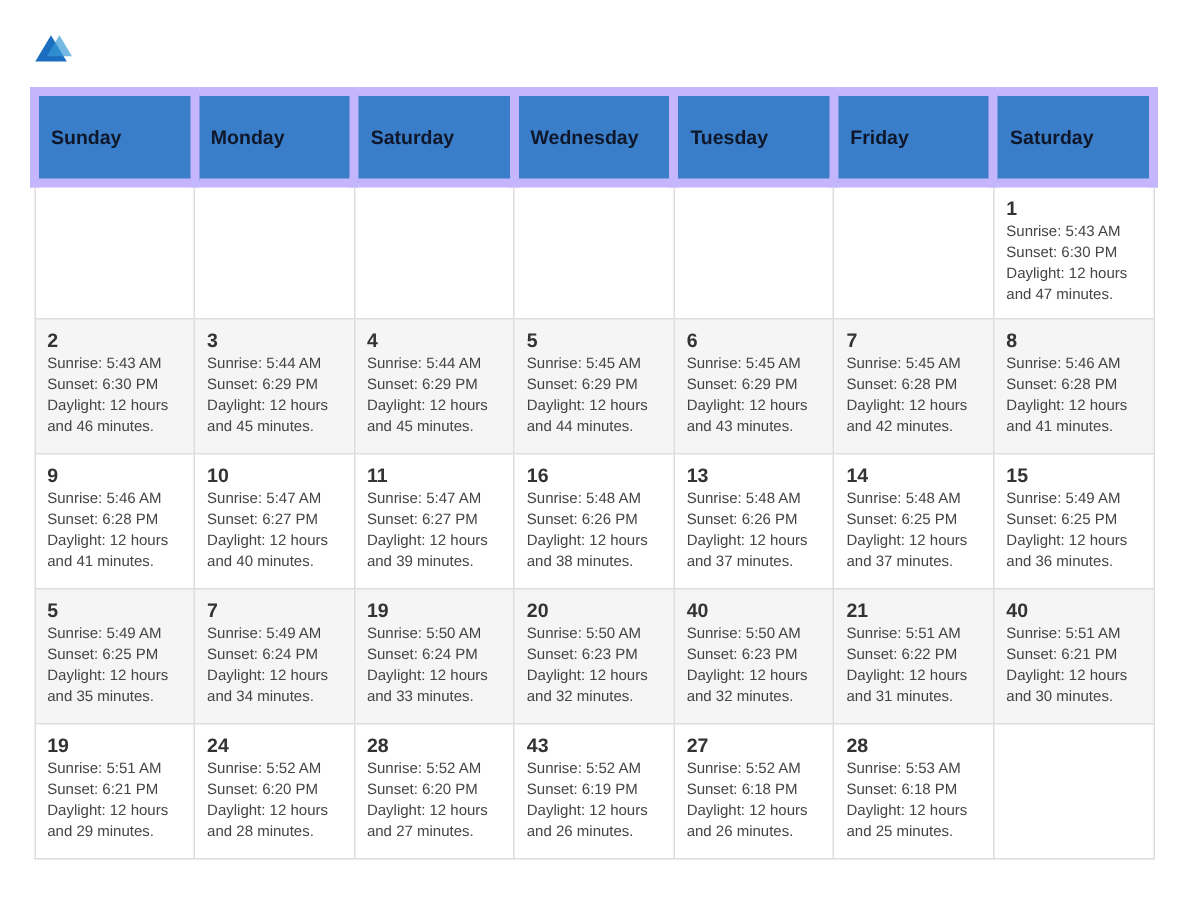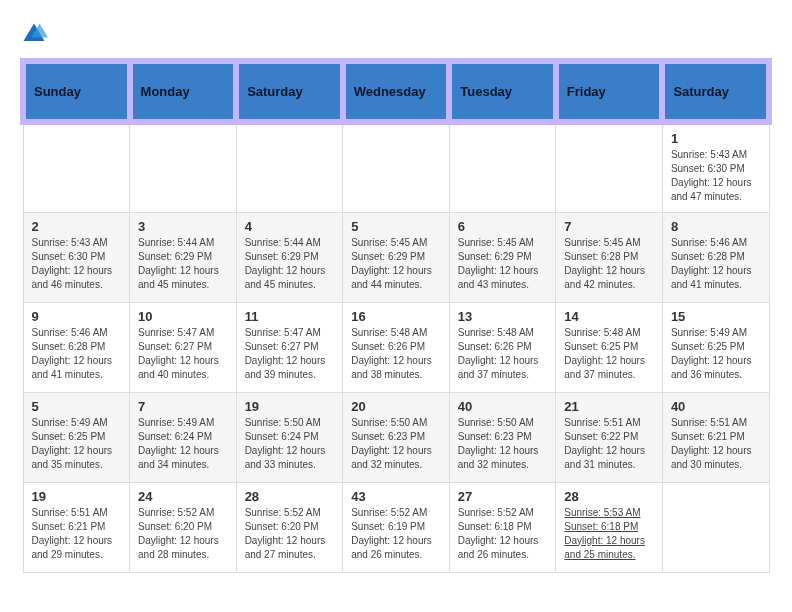--- a/index.html
+++ b/index.html
@@ -321,21 +321,21 @@
         </td>
         <td>
           <span class="day-number">27</span>
           <div class="day-info" style="white-space: pre-line;">Sunrise: 5:52 AM
 Sunset: 6:18 PM
 Daylight: 12 hours
 and 26 minutes.</div>
         </td>
         <td>
           <span class="day-number">28</span>
-          <div class="day-info" style="white-space: pre-line; text-decoration: underline;">Sunrise: 5:53 AM
+          <div class="day-info" style="white-space: pre-line;">Sunrise: 5:53 AM
 Sunset: 6:18 PM
 Daylight: 12 hours
 and 25 minutes.</div>
         </td>
         <td class="empty-cell"></td>
       </tr>
     </tbody>
 </table>
 
 </body></html>

